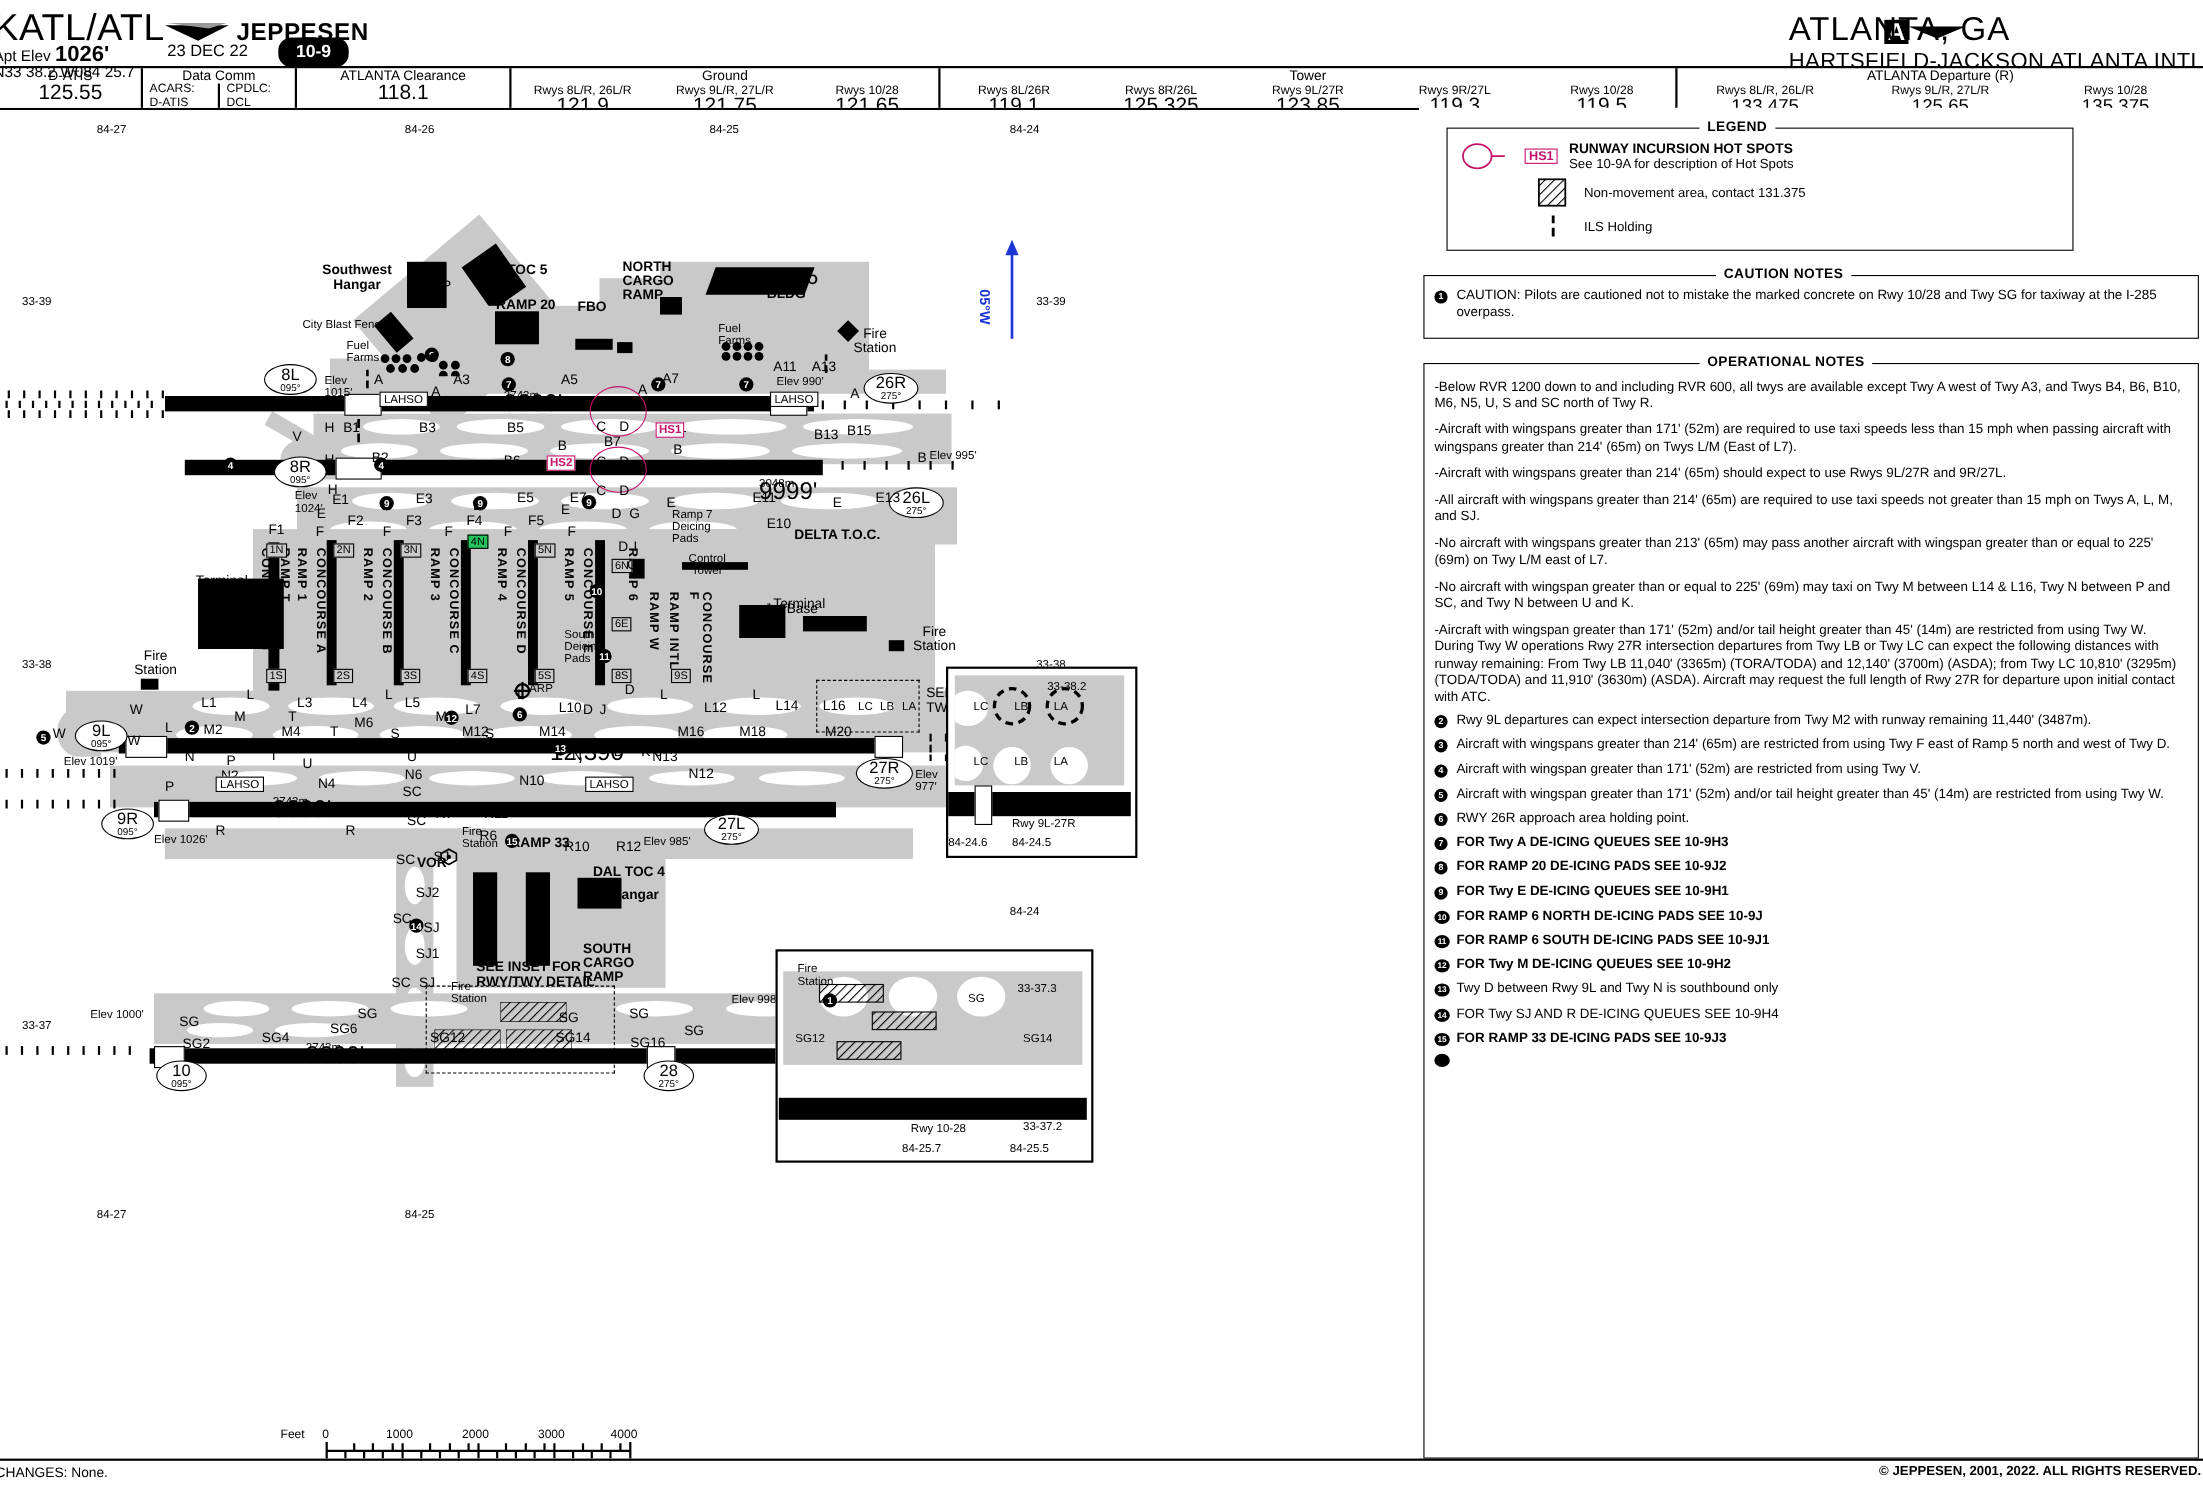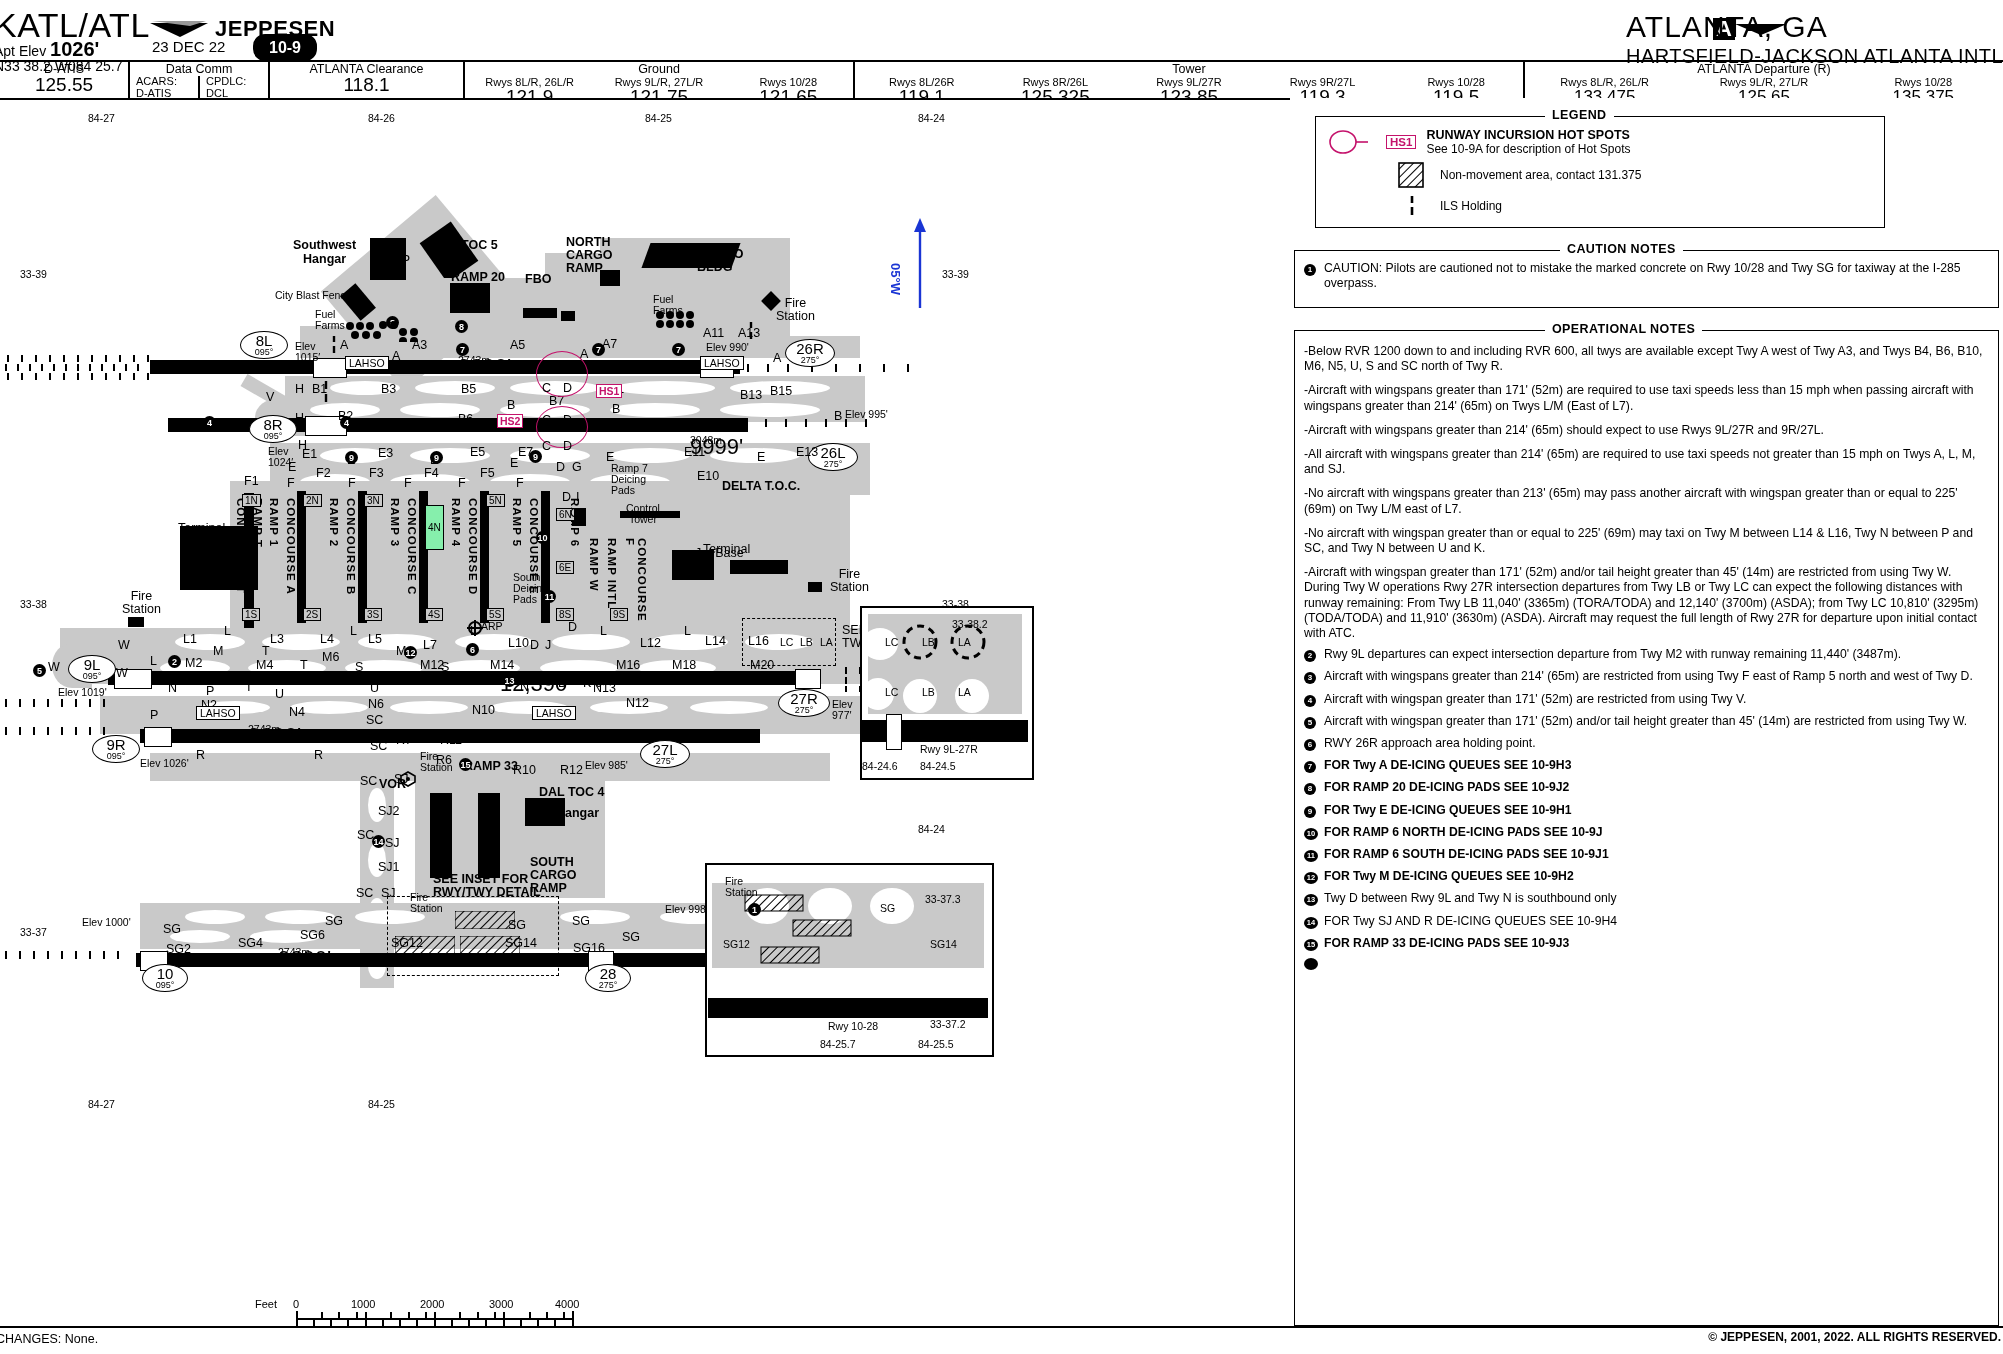--- a/index.html
+++ b/index.html
@@ -628,21 +628,21 @@
     <div style="position:absolute;left:511px;top:400px;height:120px;writing-mode:vertical-rl;font-size:11.5px;font-weight:bold;letter-spacing:1px">RAMP 5</div>
     <div style="position:absolute;left:528px;top:400px;height:120px;writing-mode:vertical-rl;font-size:11.5px;font-weight:bold;letter-spacing:1px">CONCOURSE E</div>
     <div style="position:absolute;left:569px;top:400px;height:80px;writing-mode:vertical-rl;font-size:11.5px;font-weight:bold;letter-spacing:1px">RAMP 6</div>
     <div style="position:absolute;left:588px;top:440px;height:80px;writing-mode:vertical-rl;font-size:11.5px;font-weight:bold;letter-spacing:1px">RAMP W</div>
     <div style="position:absolute;left:606px;top:440px;height:80px;writing-mode:vertical-rl;font-size:11.5px;font-weight:bold;letter-spacing:1px">RAMP INTL</div>
     <div style="position:absolute;left:624px;top:440px;height:85px;writing-mode:vertical-rl;font-size:11.5px;font-weight:bold;letter-spacing:1px">CONCOURSE F</div>
 
     <div style="position:absolute;left:242px;top:396px;border:1.2px solid #000;font-size:10px;padding:0 2px;background:#c9c9c9">1N</div>
     <div style="position:absolute;left:303px;top:396px;border:1.2px solid #000;font-size:10px;padding:0 2px;background:#c9c9c9">2N</div>
     <div style="position:absolute;left:364px;top:396px;border:1.2px solid #000;font-size:10px;padding:0 2px;background:#c9c9c9">3N</div>
-    <div style="position:absolute;left:425px;top:407px;border:1.2px solid #000;font-size:10px;padding:16px 2px;background:#86efac">4N</div>
+    <div style="position:absolute;left:425px;top:388px;border:1.2px solid #000;font-size:10px;padding:0 2px;background:#22c55e">4N</div>
     <div style="position:absolute;left:486px;top:396px;border:1.2px solid #000;font-size:10px;padding:0 2px;background:#c9c9c9">5N</div>
     <div style="position:absolute;left:556px;top:410px;border:1.2px solid #000;font-size:10px;padding:0 2px;background:#c9c9c9">6N</div>
     <div style="position:absolute;left:242px;top:510px;border:1.2px solid #000;font-size:10px;padding:0 2px;background:#c9c9c9">1S</div>
     <div style="position:absolute;left:303px;top:510px;border:1.2px solid #000;font-size:10px;padding:0 2px;background:#c9c9c9">2S</div>
     <div style="position:absolute;left:364px;top:510px;border:1.2px solid #000;font-size:10px;padding:0 2px;background:#c9c9c9">3S</div>
     <div style="position:absolute;left:425px;top:510px;border:1.2px solid #000;font-size:10px;padding:0 2px;background:#c9c9c9">4S</div>
     <div style="position:absolute;left:486px;top:510px;border:1.2px solid #000;font-size:10px;padding:0 2px;background:#c9c9c9">5S</div>
     <div style="position:absolute;left:556px;top:463px;border:1.2px solid #000;font-size:10px;padding:0 2px;background:#c9c9c9">6E</div>
     <div style="position:absolute;left:556px;top:510px;border:1.2px solid #000;font-size:10px;padding:0 2px;background:#c9c9c9">8S</div>
     <div style="position:absolute;left:610px;top:510px;border:1.2px solid #000;font-size:10px;padding:0 2px;background:#c9c9c9">9S</div>

